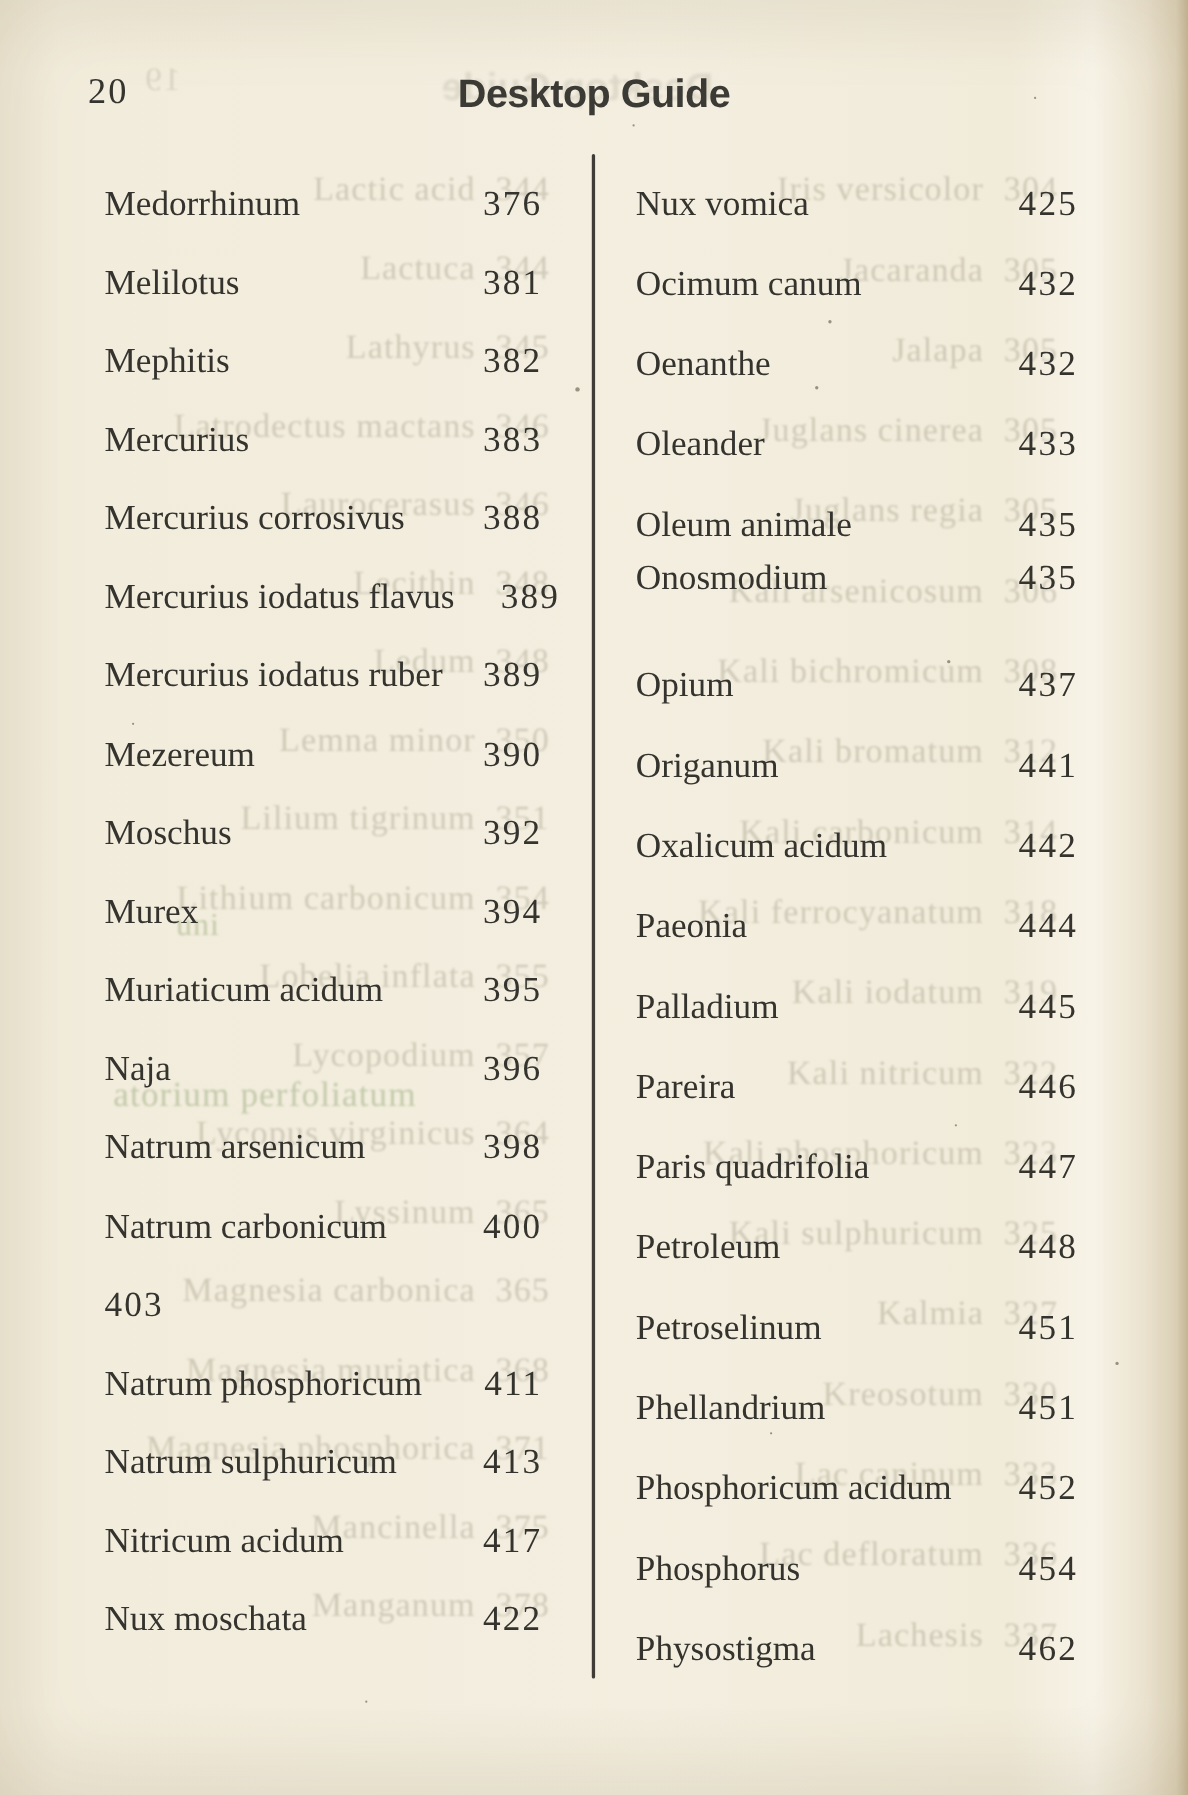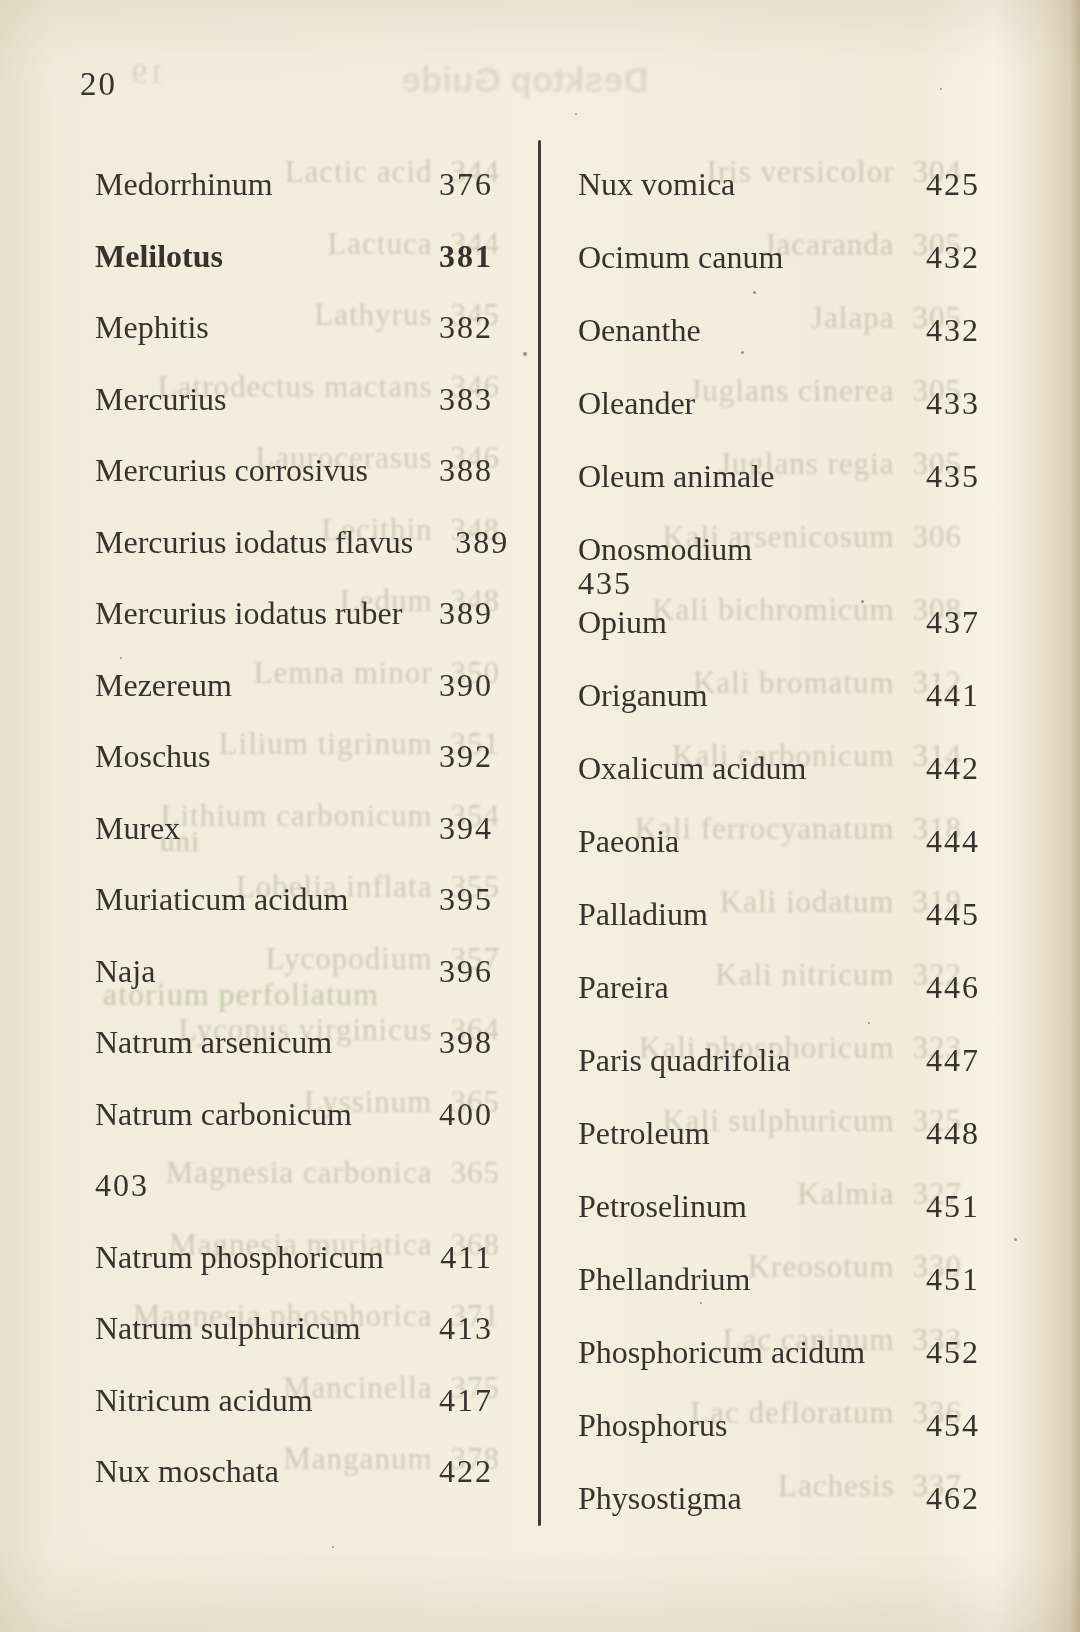--- a/index.html
+++ b/index.html
@@ -231,27 +231,28 @@
       <div class="grow" style="top: 1470px;">
         <span>Lachesis</span>
         <span class="num">337</span>
       </div>
     </div>
 
   <div class="greenmark g1">uni</div>
   <div class="greenmark g2">atorium perfoliatum</div>
 
   <div class="page-number">20</div>
+  <div class="header">Desktop Guide</div>
   <div class="divider"></div>
   <div id="col-left">
       <div class="row" style="top: 168px;">
         <span>Medorrhinum</span>
         <span class="num">376</span>
       </div>
-      <div class="row" style="top: 239.5px; font-weight: bold;">
+      <div class="row" style="top: 239.5px;">
         <span>Melilotus</span>
         <span class="num">381</span>
       </div>
       <div class="row" style="top: 311px;">
         <span>Mephitis</span>
         <span class="num">382</span>
       </div>
       <div class="row" style="top: 382.5px;">
         <span>Mercurius</span>
         <span class="num">383</span>
@@ -330,21 +331,21 @@
         <span class="num">432</span>
       </div>
       <div class="row" style="top: 387px;">
         <span>Oleander</span>
         <span class="num">433</span>
       </div>
       <div class="row" style="top: 460px;">
         <span>Oleum animale</span>
         <span class="num">435</span>
       </div>
-      <div class="row" style="top: 533px; flex-direction: column;">
+      <div class="row" style="top: 508px;">
         <span>Onosmodium</span>
         <span class="num">435</span>
       </div>
       <div class="row" style="top: 606px;">
         <span>Opium</span>
         <span class="num">437</span>
       </div>
       <div class="row" style="top: 679px;">
         <span>Origanum</span>
         <span class="num">441</span>

